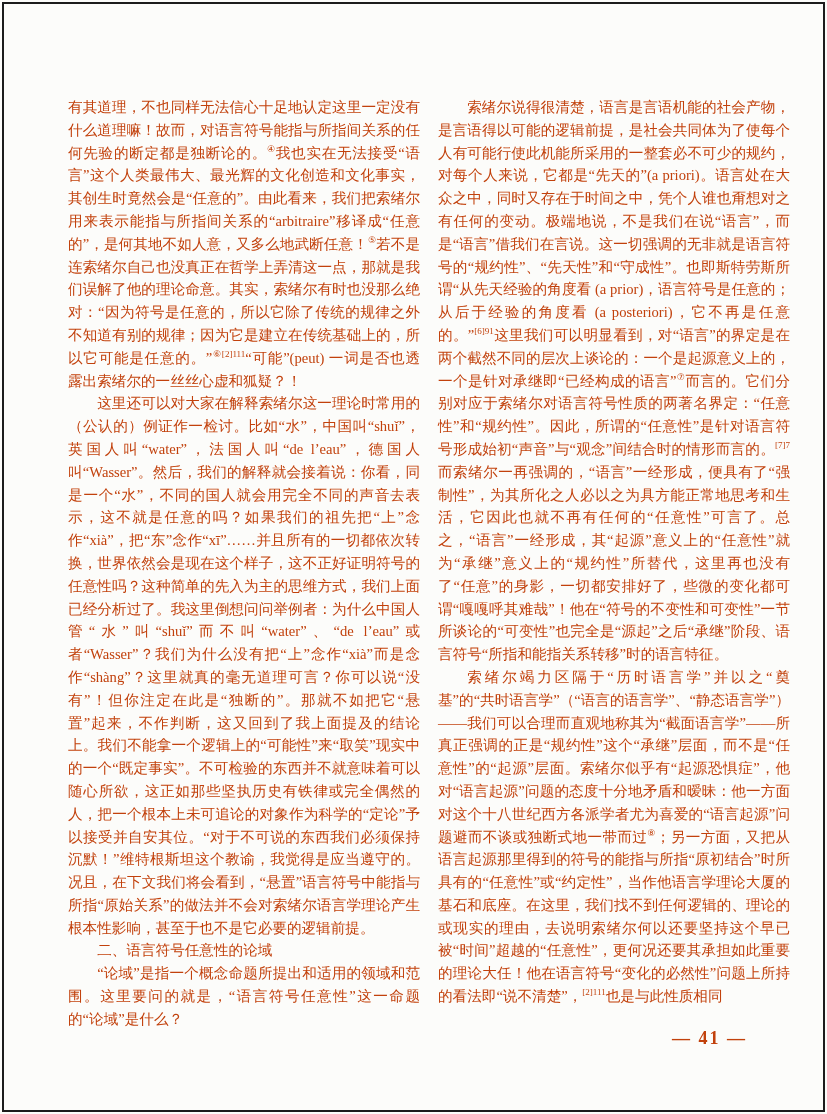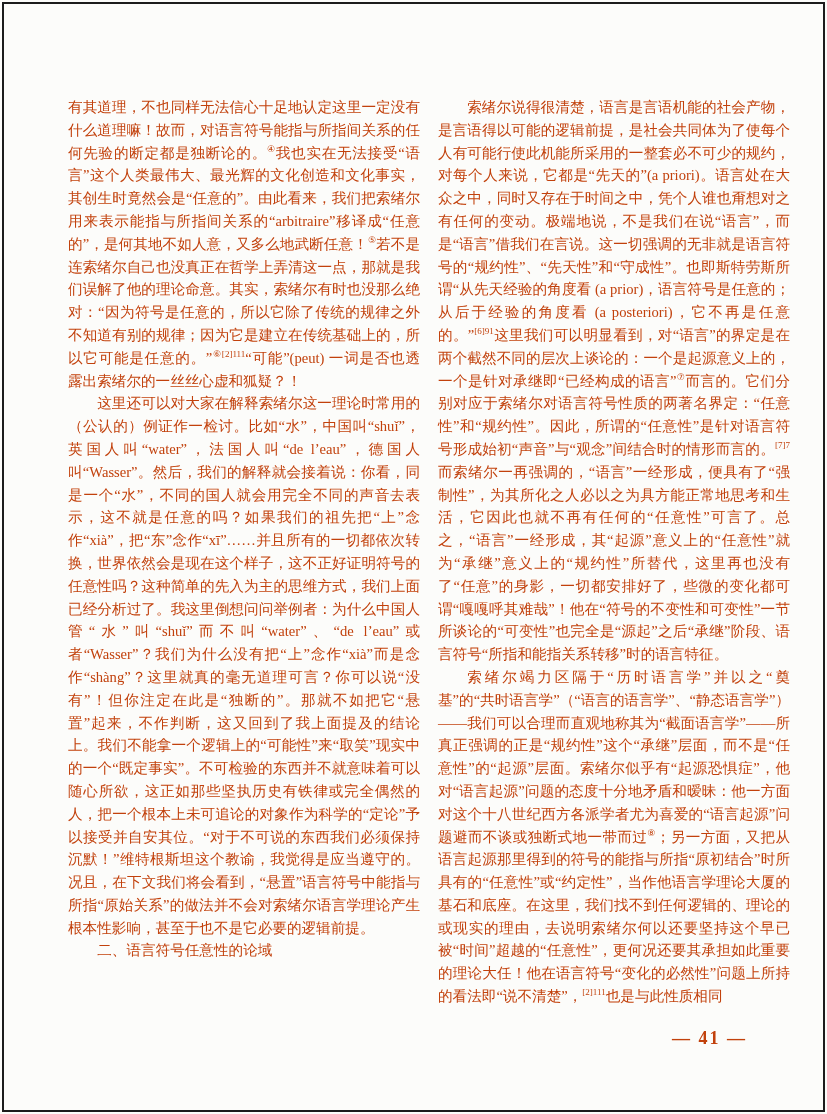--- a/index.html
+++ b/index.html
@@ -67,20 +67,21 @@
 </head>
 <body>
 
 <div class="page">
   <div class="scan-frame"></div>
   <div class="columns">
     <div class="col">
         <p class="para"><span>有其道理，不也同样无法信心十足地认定这里一定没有什么道理嘛！故而，对语言符号能指与所指间关系的任何先验的断定都是独断论的。</span><span class="sup">④</span><span>我也实在无法接受“语言”这个人类最伟大、最光辉的文化创造和文化事实，其创生时竟然会是“任意的”。由此看来，我们把索绪尔用来表示能指与所指间关系的“arbitraire”移译成“任意的”，是何其地不如人意，又多么地武断任意！</span><span class="sup">⑤</span><span>若不是连索绪尔自己也没真正在哲学上弄清这一点，那就是我们误解了他的理论命意。其实，索绪尔有时也没那么绝对：“因为符号是任意的，所以它除了传统的规律之外不知道有别的规律；因为它是建立在传统基础上的，所以它可能是任意的。”</span><span class="sup">⑥[2]111</span><span>“可能”(peut) 一词是否也透露出索绪尔的一丝丝心虚和狐疑？！</span></p>
         <p class="para indent"><span>这里还可以对大家在解释索绪尔这一理论时常用的（公认的）例证作一检讨。比如“水”，中国叫“shuǐ”，英国人叫“water”，法国人叫“de l’eau”，德国人叫“Wasser”。然后，我们的解释就会接着说：你看，同是一个“水”，不同的国人就会用完全不同的声音去表示，这不就是任意的吗？如果我们的祖先把“上”念作“xià”，把“东”念作“xī”……并且所有的一切都依次转换，世界依然会是现在这个样子，这不正好证明符号的任意性吗？这种简单的先入为主的思维方式，我们上面已经分析过了。我这里倒想问问举例者：为什么中国人管“水”叫“shuǐ”而不叫“water”、“de l’eau”或者“Wasser”？我们为什么没有把“上”念作“xià”而是念作“shàng”？这里就真的毫无道理可言？你可以说“没有”！但你注定在此是“独断的”。那就不如把它“悬置”起来，不作判断，这又回到了我上面提及的结论上。我们不能拿一个逻辑上的“可能性”来“取笑”现实中的一个“既定事实”。不可检验的东西并不就意味着可以随心所欲，这正如那些坚执历史有铁律或完全偶然的人，把一个根本上未可追论的对象作为科学的“定论”予以接受并自安其位。“对于不可说的东西我们必须保持沉默！”维特根斯坦这个教谕，我觉得是应当遵守的。况且，在下文我们将会看到，“悬置”语言符号中能指与所指“原始关系”的做法并不会对索绪尔语言学理论产生根本性影响，甚至于也不是它必要的逻辑前提。</span></p>
         <h2 class="heading indent"><span>二、语言符号任意性的论域</span></h2>
+        <p class="para indent"><span>“论域”是指一个概念命题所提出和适用的领域和范围。这里要问的就是，“语言符号任意性”这一命题的“论域”是什么？</span></p>
       </div>
     <div class="col">
         <p class="para indent"><span>索绪尔说得很清楚，语言是言语机能的社会产物，是言语得以可能的逻辑前提，是社会共同体为了使每个人有可能行使此机能所采用的一整套必不可少的规约，对每个人来说，它都是“先天的”(a priori)。语言处在大众之中，同时又存在于时间之中，凭个人谁也甭想对之有任何的变动。极端地说，不是我们在说“语言”，而是“语言”借我们在言说。这一切强调的无非就是语言符号的“规约性”、“先天性”和“守成性”。也即斯特劳斯所谓“从先天经验的角度看 (a prior)，语言符号是任意的；从后于经验的角度看 (a posteriori)，它不再是任意的。”</span><span class="sup">[6]91</span><span>这里我们可以明显看到，对“语言”的界定是在两个截然不同的层次上谈论的：一个是起源意义上的，一个是针对承继即“已经构成的语言”</span><span class="sup">⑦</span><span>而言的。它们分别对应于索绪尔对语言符号性质的两著名界定：“任意性”和“规约性”。因此，所谓的“任意性”是针对语言符号形成始初“声音”与“观念”间结合时的情形而言的。</span><span class="sup">[7]7</span><span>而索绪尔一再强调的，“语言”一经形成，便具有了“强制性”，为其所化之人必以之为具方能正常地思考和生活，它因此也就不再有任何的“任意性”可言了。总之，“语言”一经形成，其“起源”意义上的“任意性”就为“承继”意义上的“规约性”所替代，这里再也没有了“任意”的身影，一切都安排好了，些微的变化都可谓“嘎嘎呼其难哉”！他在“符号的不变性和可变性”一节所谈论的“可变性”也完全是“源起”之后“承继”阶段、语言符号“所指和能指关系转移”时的语言特征。</span></p>
         <p class="para indent"><span>索绪尔竭力区隔于“历时语言学”并以之“奠基”的“共时语言学”（“语言的语言学”、“静态语言学”）——我们可以合理而直观地称其为“截面语言学”——所真正强调的正是“规约性”这个“承继”层面，而不是“任意性”的“起源”层面。索绪尔似乎有“起源恐惧症”，他对“语言起源”问题的态度十分地矛盾和暧昧：他一方面对这个十八世纪西方各派学者尤为喜爱的“语言起源”问题避而不谈或独断式地一带而过</span><span class="sup">⑧</span><span>；另一方面，又把从语言起源那里得到的符号的能指与所指“原初结合”时所具有的“任意性”或“约定性”，当作他语言学理论大厦的基石和底座。在这里，我们找不到任何逻辑的、理论的或现实的理由，去说明索绪尔何以还要坚持这个早已被“时间”超越的“任意性”，更何况还要其承担如此重要的理论大任！他在语言符号“变化的必然性”问题上所持的看法即“说不清楚”，</span><span class="sup">[2]111</span><span>也是与此性质相同</span></p>
       </div>
   </div>
   <div class="page-number">— 41 —</div>
 </div>
 
 </body></html>

